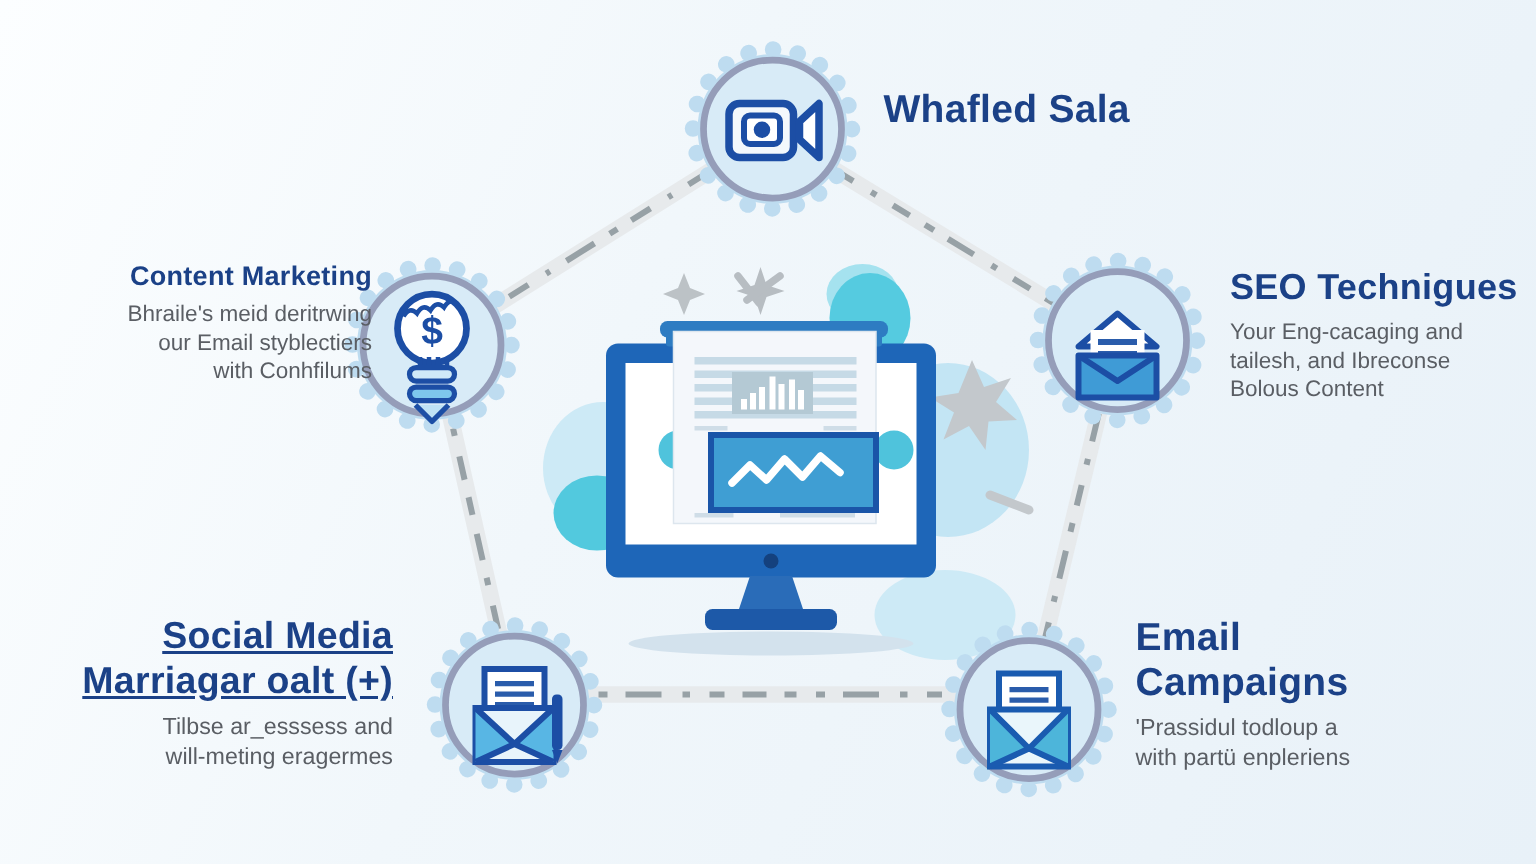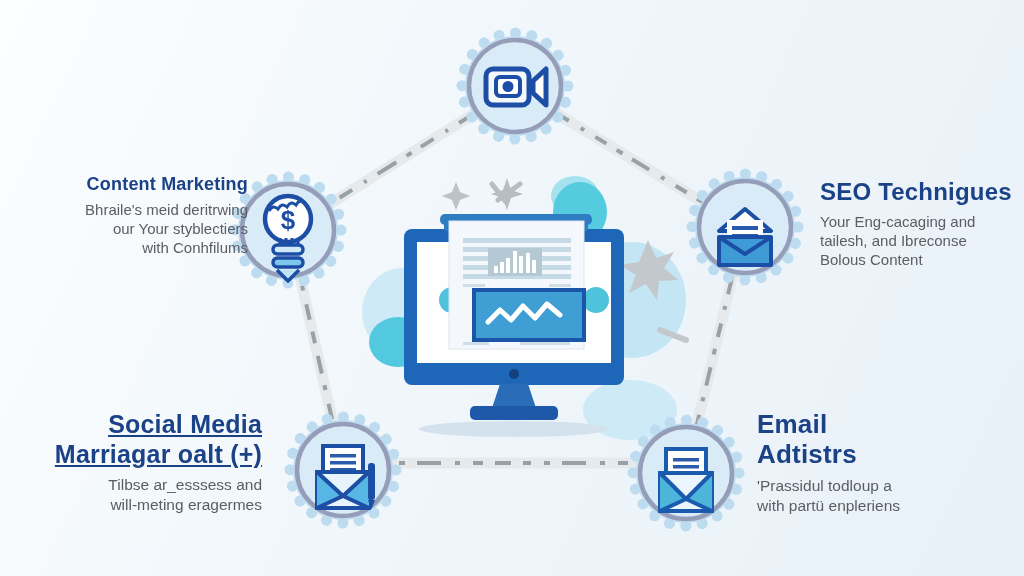--- a/index.html
+++ b/index.html
@@ -199,29 +199,32 @@
         </g>
         <rect x="36" y="62" width="52" height="38" fill="#eaf6fb" stroke="#1a5bb0" stroke-width="4"></rect>
         <path d="M36 62 L62 88 L36 100 Z" fill="#4db5da"></path>
         <path d="M88 62 L62 88 L88 100 Z" fill="#4db5da"></path>
         <path d="M36 62 L62 88 L88 62 M36 100 L62 88 L88 100" fill="none" stroke="#1a5bb0" stroke-width="4" stroke-linejoin="round"></path>
       </g>
     </svg>
   </div>
 
   <div class="node-text" id="text-top" style="left:589px;top:58px;width:310px;">
+    <div class="title">
+      <span class="line">Whafled Sala</span>
+    </div>
   </div>
 
   <div class="node-text" id="text-left" style="left:8px;top:174px;width:240px;">
     <div class="title">
       <span class="line">Content Marketing</span>
     </div>
     <div class="subtitle">
       <span class="line">Bhraile's meid deritrwing</span>
-      <span class="line">our Your styblectiers</span>
+      <span class="line">our Email styblectiers</span>
       <span class="line">with Conhfilums</span>
     </div>
   </div>
 
   <div class="node-text" id="text-right" style="left:820px;top:178px;width:200px;">
     <div class="title">
       <span class="line">SEO Technigues</span>
     </div>
     <div class="subtitle">
       <span class="line">Your Eng-cacaging and</span>
@@ -237,21 +240,21 @@
     </div>
     <div class="subtitle">
       <span class="line">Tilbse ar_esssess and</span>
       <span class="line">will-meting eragermes</span>
     </div>
   </div>
 
   <div class="node-text" id="text-br" style="left:757px;top:410px;width:230px;">
     <div class="title">
       <span class="line">Email</span>
-      <span class="line">Adtistrs</span>
+      <span class="line">Campaigns</span>
     </div>
     <div class="subtitle">
       <span class="line">'Prassidul todloup a</span>
       <span class="line">with partü enpleriens</span>
     </div>
   </div>
 
 </div>
 
 </body></html>

